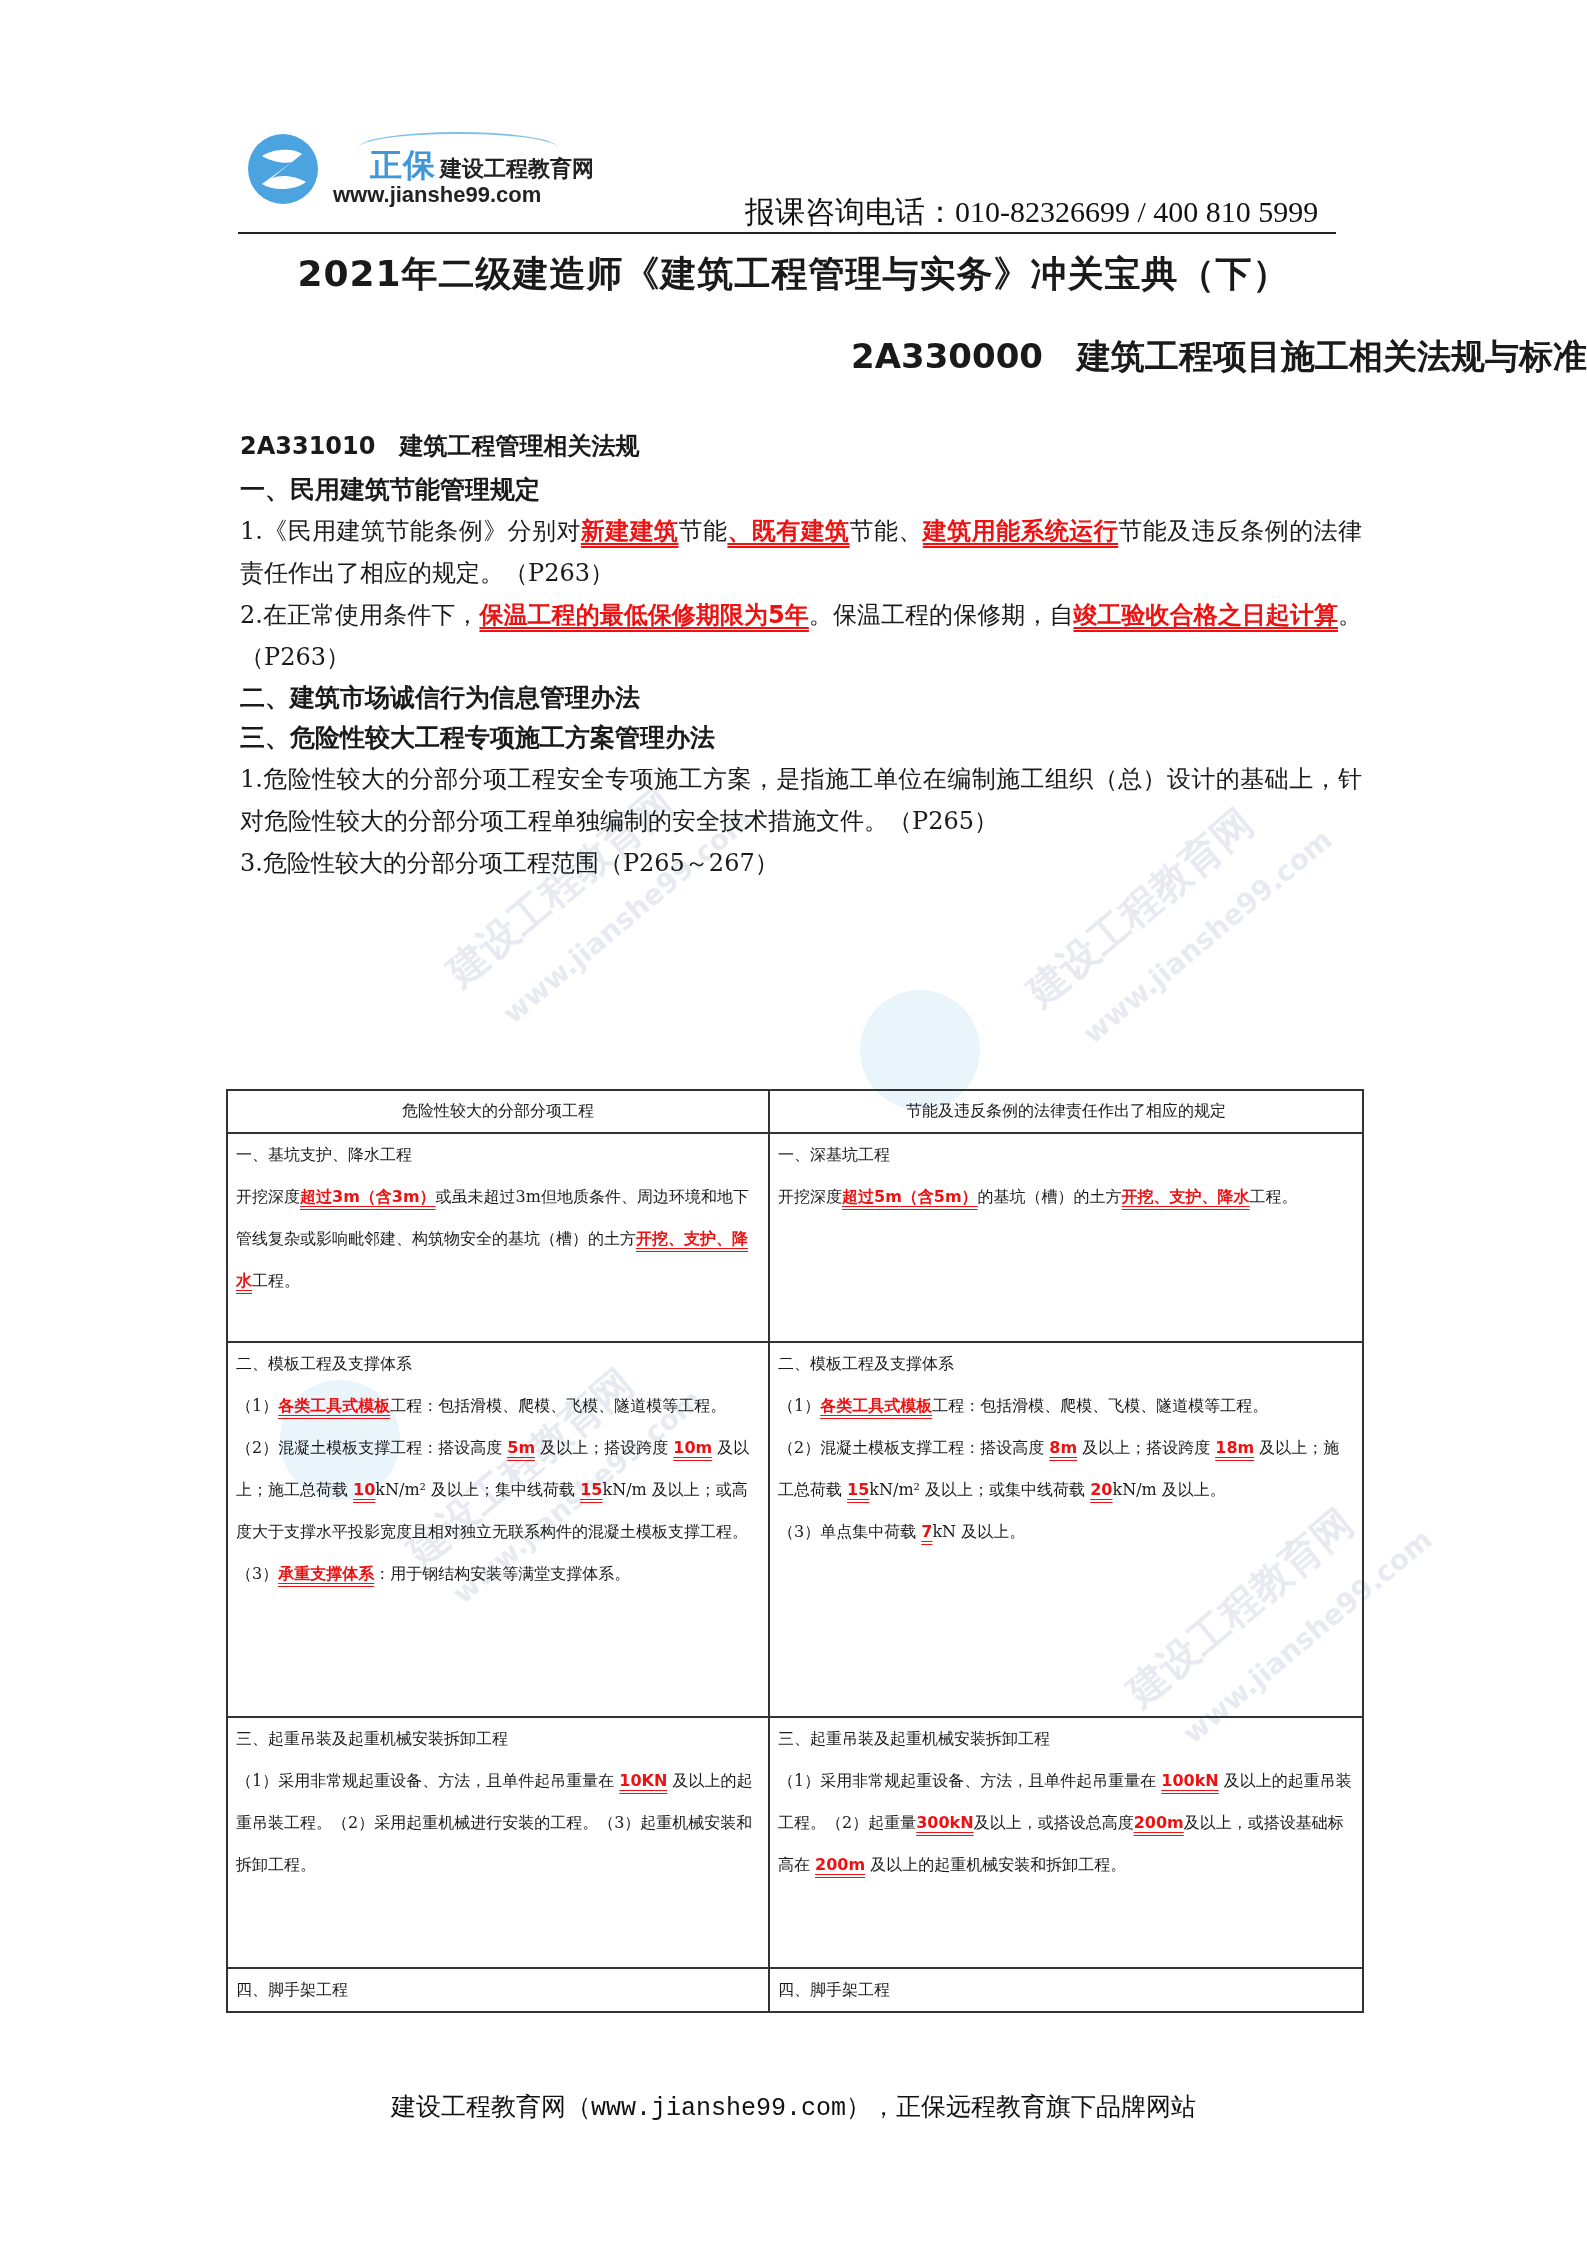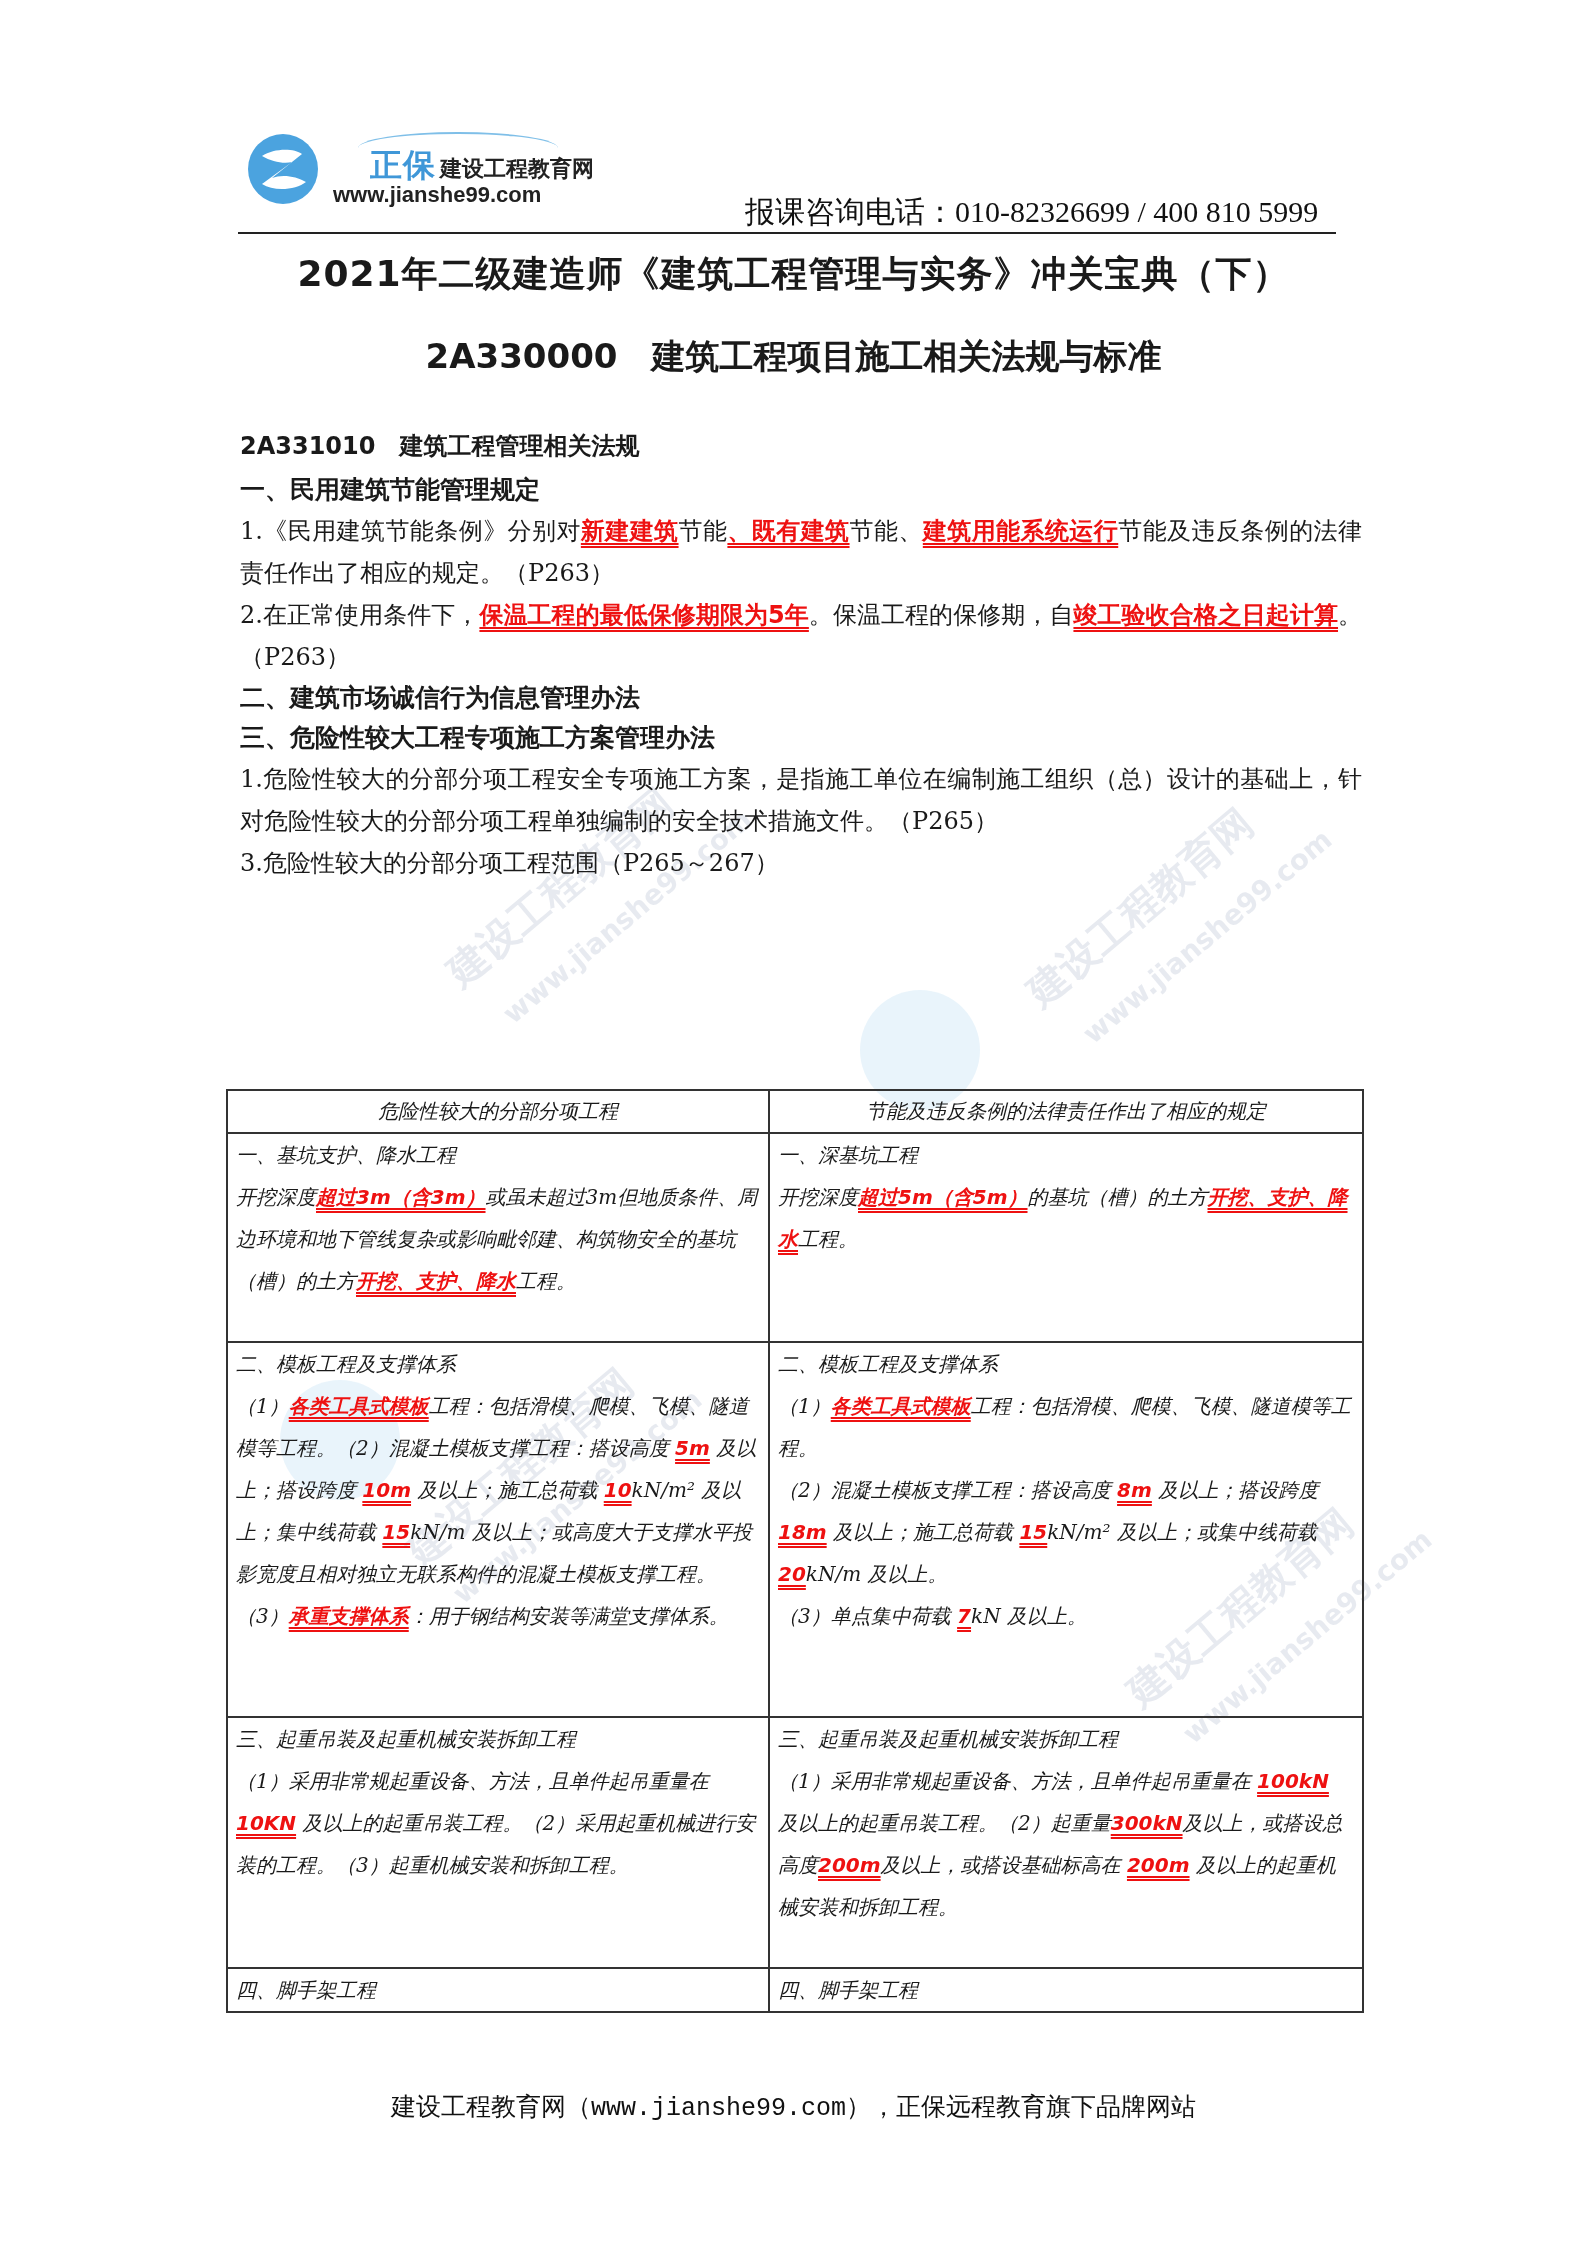--- a/index.html
+++ b/index.html
@@ -18,36 +18,36 @@
   #logo .url { position:absolute; left:95px; top:56px; font-family:"Liberation Sans","DejaVu Sans",sans-serif;
                font-size:22px; font-weight:bold; color:#222; }
   #logo .arc { position:absolute; left:120px; top:6px; width:200px; height:30px; border-top:2px solid #7fbfe8;
                border-radius:50% 50% 0 0; }
   #phone { left:745px; top:192px; font-size:30px; color:#111; white-space:nowrap;
            font-family:"Liberation Serif","DejaVu Serif",serif; }
   #header-rule { left:238px; top:232px; width:1098px; height:0; border-top:2px solid #222; }
 
   #doc-title { left:0; width:1587px; top:250px; text-align:center; font-size:36px; font-weight:bold;
                letter-spacing:1px; font-family:"DejaVu Sans","Liberation Sans",sans-serif; }
-  #part-title { left:0; width:1587px; top:334px; text-align:center; font-size:34px; font-weight:bold;
+  #part-title { left:0; width:1587px; top:334px; text-align:right; font-size:34px; font-weight:bold;
                 font-family:"DejaVu Sans","Liberation Sans",sans-serif; }
 
   #content { left:240px; top:422px; width:1122px; }
   .sec-title { font-size:24px; font-weight:bold; font-family:"DejaVu Sans","Liberation Sans",sans-serif;
                line-height:48px; height:48px; white-space:nowrap; }
   .h2 { font-size:25px; font-weight:bold; font-family:"DejaVu Sans","Liberation Sans",sans-serif;
         line-height:40px; white-space:nowrap; }
   .para { font-size:24px; line-height:42px; text-align:justify; text-align-last:left; }
   .hl { color:#ee1111; font-weight:bold; font-family:"DejaVu Sans","Liberation Sans",sans-serif;
         text-decoration:underline double #ee1111; text-underline-offset:4px; }
 
   
   #risk-table { left:226px; top:1089px; width:1136px; border-collapse:collapse; table-layout:fixed; }
-  #risk-table th, #risk-table td { border:2px solid #333; vertical-align:top; font-size:20px; line-height:42px;
-                                   font-weight:normal; padding:0 8px; text-align:left;font-style:italic; }
+  #risk-table th, #risk-table td { border:2px solid #333; vertical-align:top; font-size:16px; line-height:42px;
+                                   font-weight:normal; padding:0 8px; text-align:left; }
   #risk-table th { text-align:center; height:41px; line-height:40px; }
   #risk-table col.c1 { width:542px; }
   #risk-table col.c2 { width:594px; }
   .cell-line { display:block; }
 
   #footer { left:0; width:1587px; top:2090px; text-align:center; font-size:25px; color:#111;
             font-family:Liberation Mono, monospace; }
 
   
   .wm { position:absolute; color:rgba(120,140,170,0.18); font-family:"DejaVu Sans",sans-serif; font-weight:bold;

